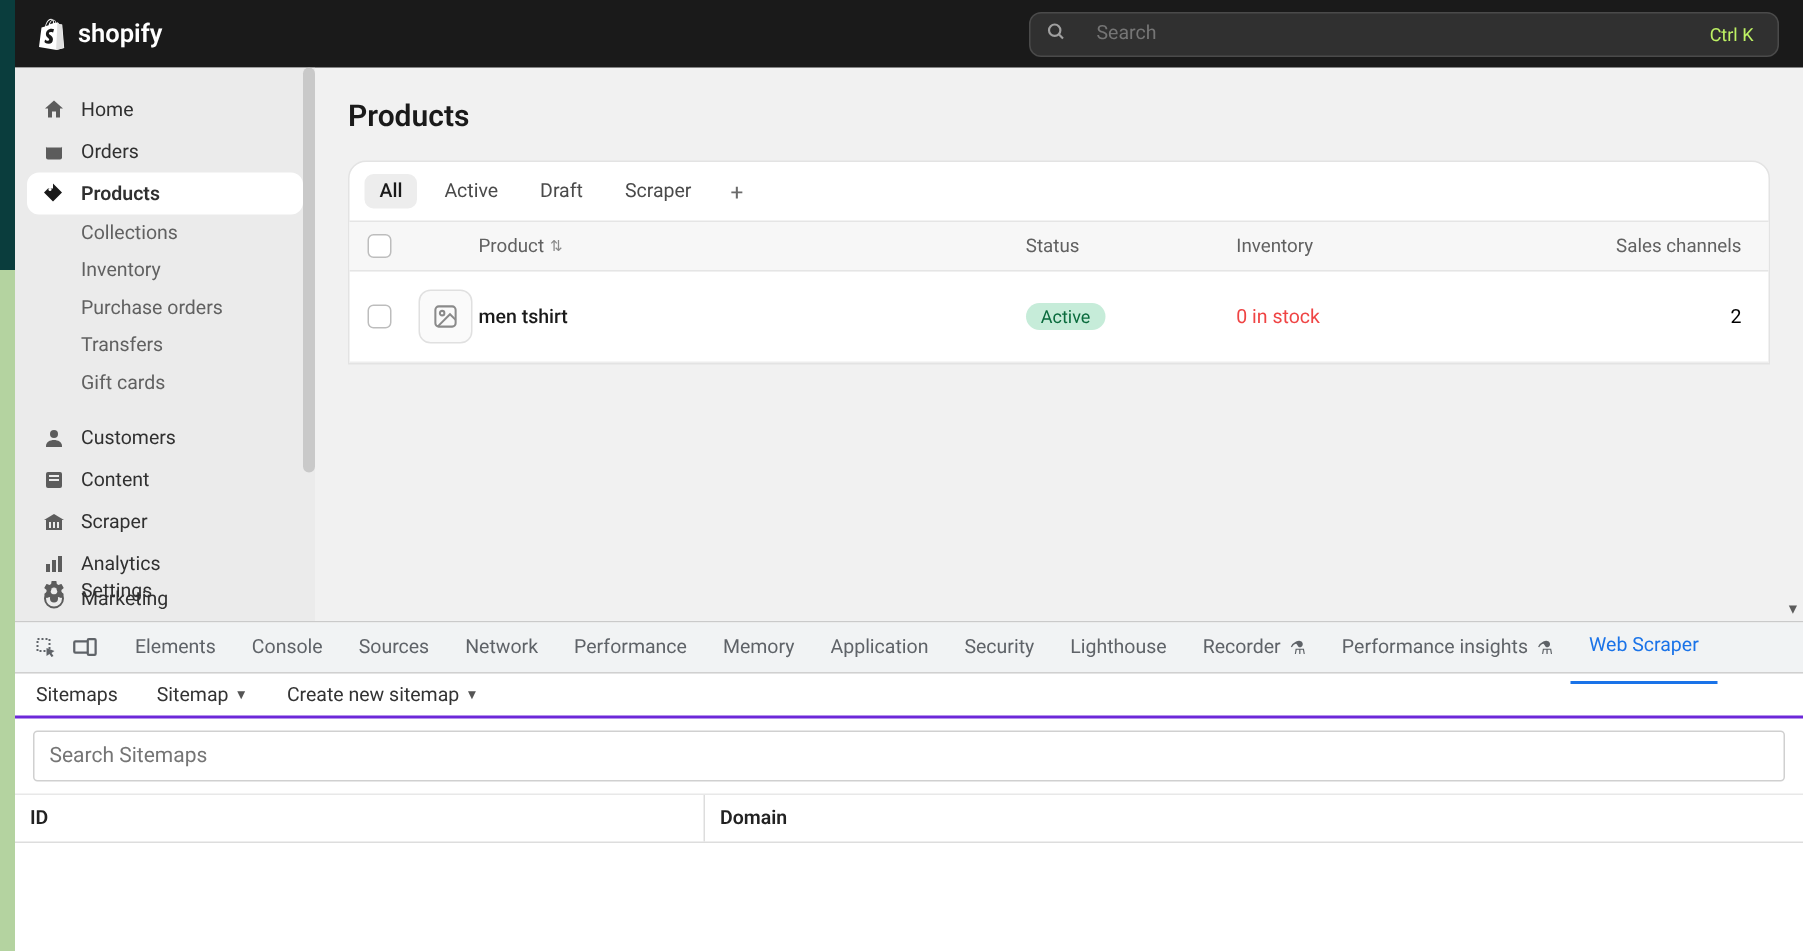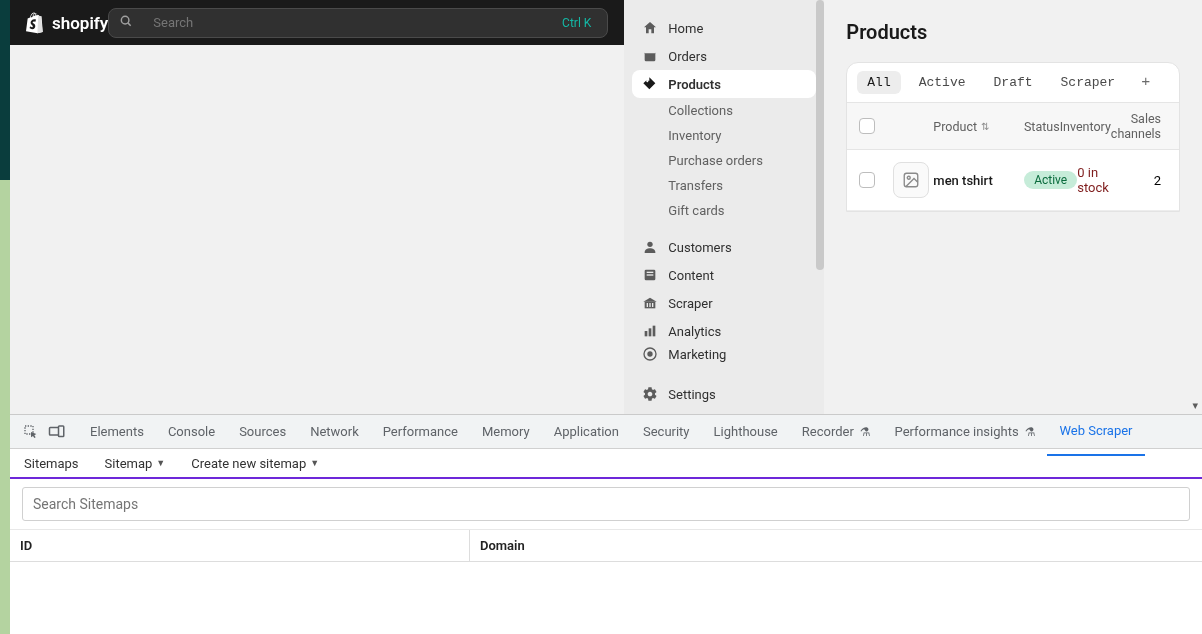--- a/index.html
+++ b/index.html
@@ -1,59 +1,59 @@
 <!DOCTYPE html>
 <html><head>
 <meta charset="utf-8">
 <style>
 * { margin:0; padding:0; box-sizing:border-box; font-family:-apple-system,BlinkMacSystemFont,"Segoe UI",Roboto,sans-serif; }
 body { background:#f1f1f1; width:1202px; height:634px; overflow:hidden; position:relative; }
 
 .leftstrip { position:absolute; left:0; top:0; width:10px; height:634px; background:#0a3d3d; }
 .leftstrip2 { position:absolute; left:0; top:180px; width:10px; height:454px; background:#b4d3a0; }
 
-.app { position:absolute; left:10px; top:0; right:0; height:414px; background:#f1f1f1; display:flex; flex-direction:row; }
+.app { position:absolute; left:10px; top:0; right:0; height:414px; background:#f1f1f1; display:flex; flex-direction:column; }
 
 .topbar { height:45px; background:#1a1a1a; display:flex; align-items:center; padding:0 16px; }
 .logo { display:flex; align-items:center; gap:6px; color:#fff; }
 .logo-icon svg { display:block; }
 .logo-text { font-weight:600; font-size:17px; color:#fff; }
 .search { margin-left:auto; width:500px; height:30px; background:#303030; border:1px solid #4a4a4a; border-radius:8px; display:flex; align-items:center; padding:0 10px; color:#a0a0a0; }
 .search input { flex:1; background:transparent; border:none; outline:none; color:#ccc; font-size:13px; margin-left:20px; }
-.shortcut { font-size:12px; color:#14b8a6; padding:2px 6px; }
+.shortcut { font-size:12px; color:#bef264; padding:2px 6px; }
 
 .body { flex:1; display:flex; overflow:hidden; }
 .sidebar { width:200px; background:#ebebeb; padding:14px 8px 0 8px; position:relative; }
 .sidebar-scroll { position:absolute; right:0; top:0; width:8px; height:270px; background:#c9c9c9; border-radius:4px; }
 .nav-item { display:flex; align-items:center; gap:10px; padding:6px 10px; font-size:13px; color:#303030; border-radius:8px; cursor:pointer; }
 .nav-item.active { background:#fff; font-weight:600; }
 .nav-item .ico { width:16px; height:16px; display:flex; align-items:center; justify-content:center; color:#5c5c5c; }
 .nav-item.active .ico { color:#1a1a1a; }
 .sub-item { padding:5px 10px 5px 36px; font-size:13px; color:#616161; cursor:pointer; }
 .nav-sep { height:10px; }
 .settings-row { position:absolute; bottom:6px; left:8px; right:8px; }
 
 .main { flex:1; padding:20px 22px 0 22px; overflow:auto; position:relative; }
 .page-title { font-size:20px; font-weight:600; color:#1a1a1a; margin-bottom:18px; }
 .card { background:#fff; border:1px solid #e3e3e3; border-radius:12px 12px 0 0; overflow:visible; }
 .tabs { display:flex; align-items:center; gap:8px; padding:8px 10px; border-bottom:1px solid #e5e5e5; }
-.tab { padding:4px 10px; font-size:13px; color:#4a4a4a; border-radius:6px; cursor:pointer;font-family:Liberation Mono, monospace; }
+.tab { padding:4px 10px; font-size:13px; color:#4a4a4a; border-radius:6px; cursor:pointer; }
 .tab.active { background:#ededed; color:#1a1a1a; font-weight:500; }
 .tab.plus { color:#6b6b6b; font-size:15px; padding:2px 8px; }
 .thead { display:flex; align-items:center; padding:8px 12px; background:#f7f7f7; border-bottom:1px solid #e5e5e5; font-size:12.5px; color:#616161; }
 .col-check { width:34px; }
 .col-img { width:40px; }
 .col-product { flex:2.6; display:flex; align-items:center; gap:4px; }
 .col-status { flex:1; }
 .col-inv { flex:1.3; }
 .col-chan { flex:1.1; text-align:right; padding-right:6px; }
 .row { display:flex; align-items:center; padding:12px 12px; border-bottom:1px solid #ededed; font-size:13px; }
 .thumb { width:36px; height:36px; border:1px solid #e0e0e0; border-radius:8px; display:flex; align-items:center; justify-content:center; color:#8a8a8a; background:#fafafa; }
 .badge { display:inline-block; background:#c6ecd9; color:#0a6b3d; padding:2px 10px; border-radius:10px; font-size:12px; }
-.stock-red { color:#7f1d1d; }
+.stock-red { color:#ef4444; }
 .checkbox { width:16px; height:16px; border:1.5px solid #bdbdbd; border-radius:4px; background:#fff; }
 .product-name { font-weight:500; color:#1a1a1a; }
 .sort-icon { font-size:10px; color:#8a8a8a; }
 .main-collapse { position:absolute; right:4px; bottom:2px; color:#5c5c5c; font-size:11px; }
 
 .devtools { position:absolute; left:10px; right:0; top:414px; bottom:0; background:#fff; border-top:1px solid #cacaca; display:flex; flex-direction:column; }
 .dt-tabs { height:34px; border-bottom:1px solid #d0d0d0; display:flex; align-items:center; padding:0 8px; gap:0; font-size:13px; color:#333; background:#f1f3f4; }
 .dt-ico { width:26px; display:flex; align-items:center; justify-content:center; color:#5f6368; cursor:pointer; }
 .dt-tab { padding:0 12px; height:48px; display:flex; align-items:center; cursor:pointer; color:#5f6368; gap:6px; }
 .dt-tab.active { color:#1a73e8; border-bottom:2px solid #1a73e8; }

